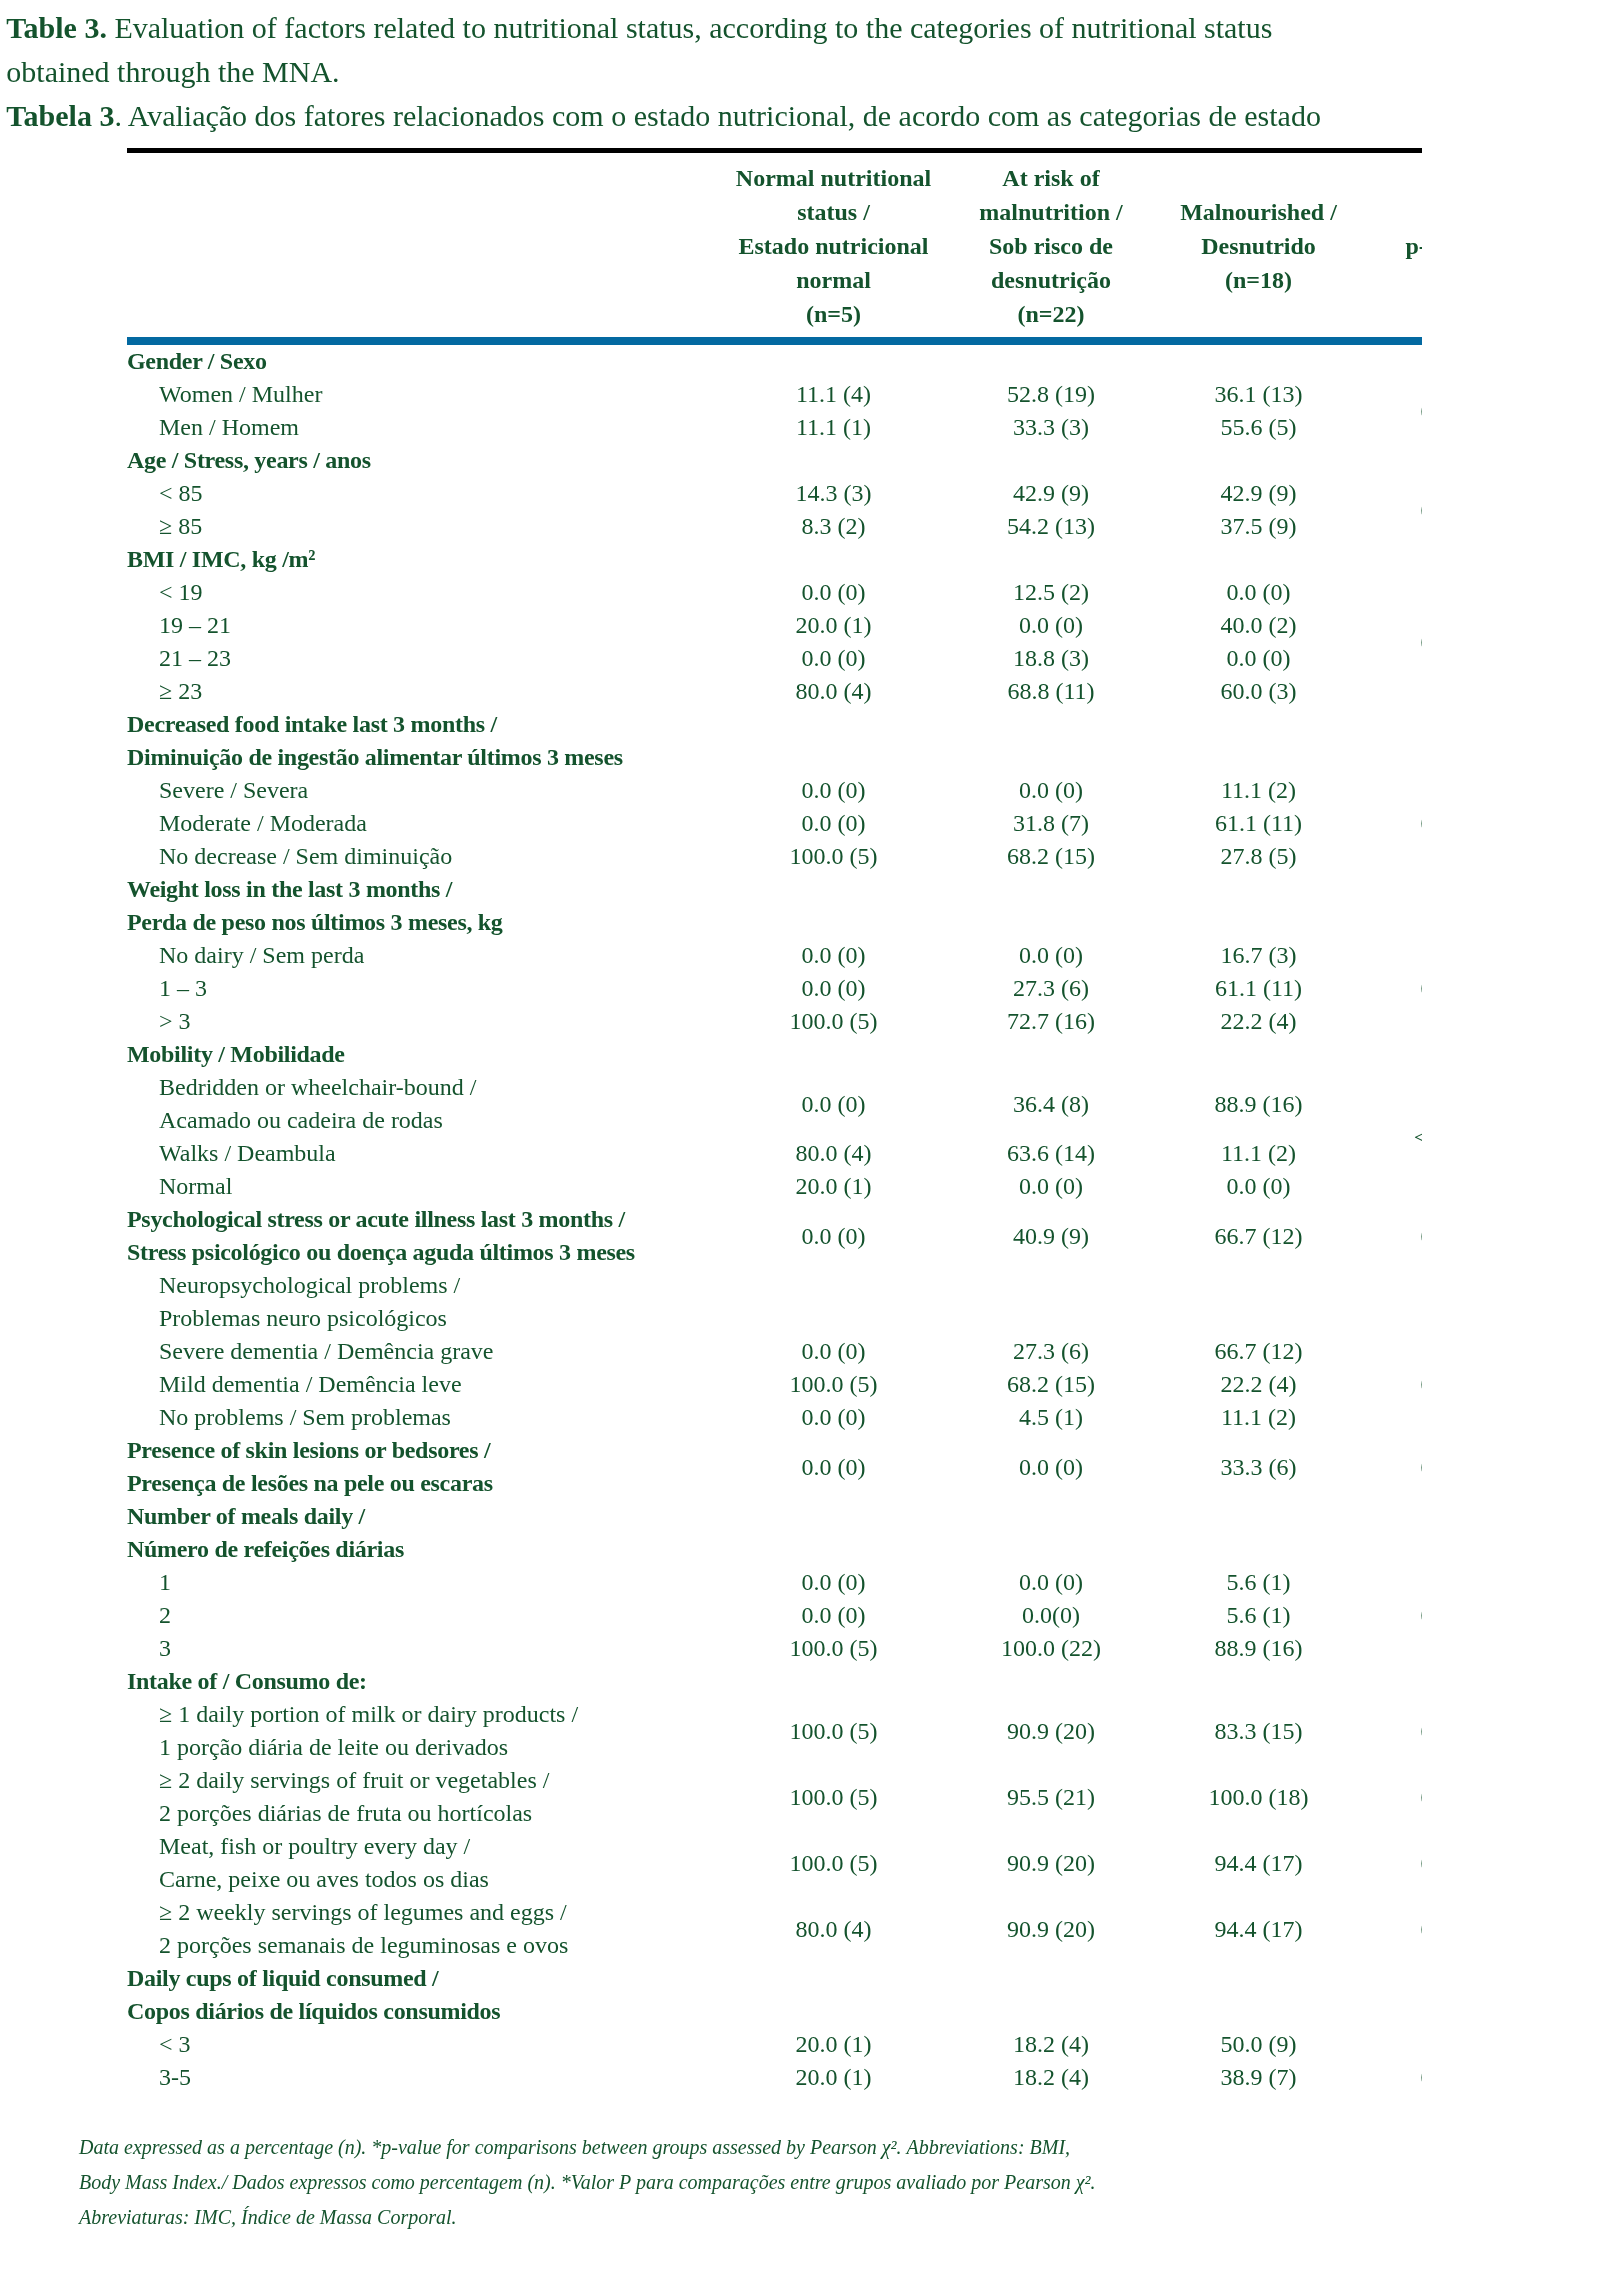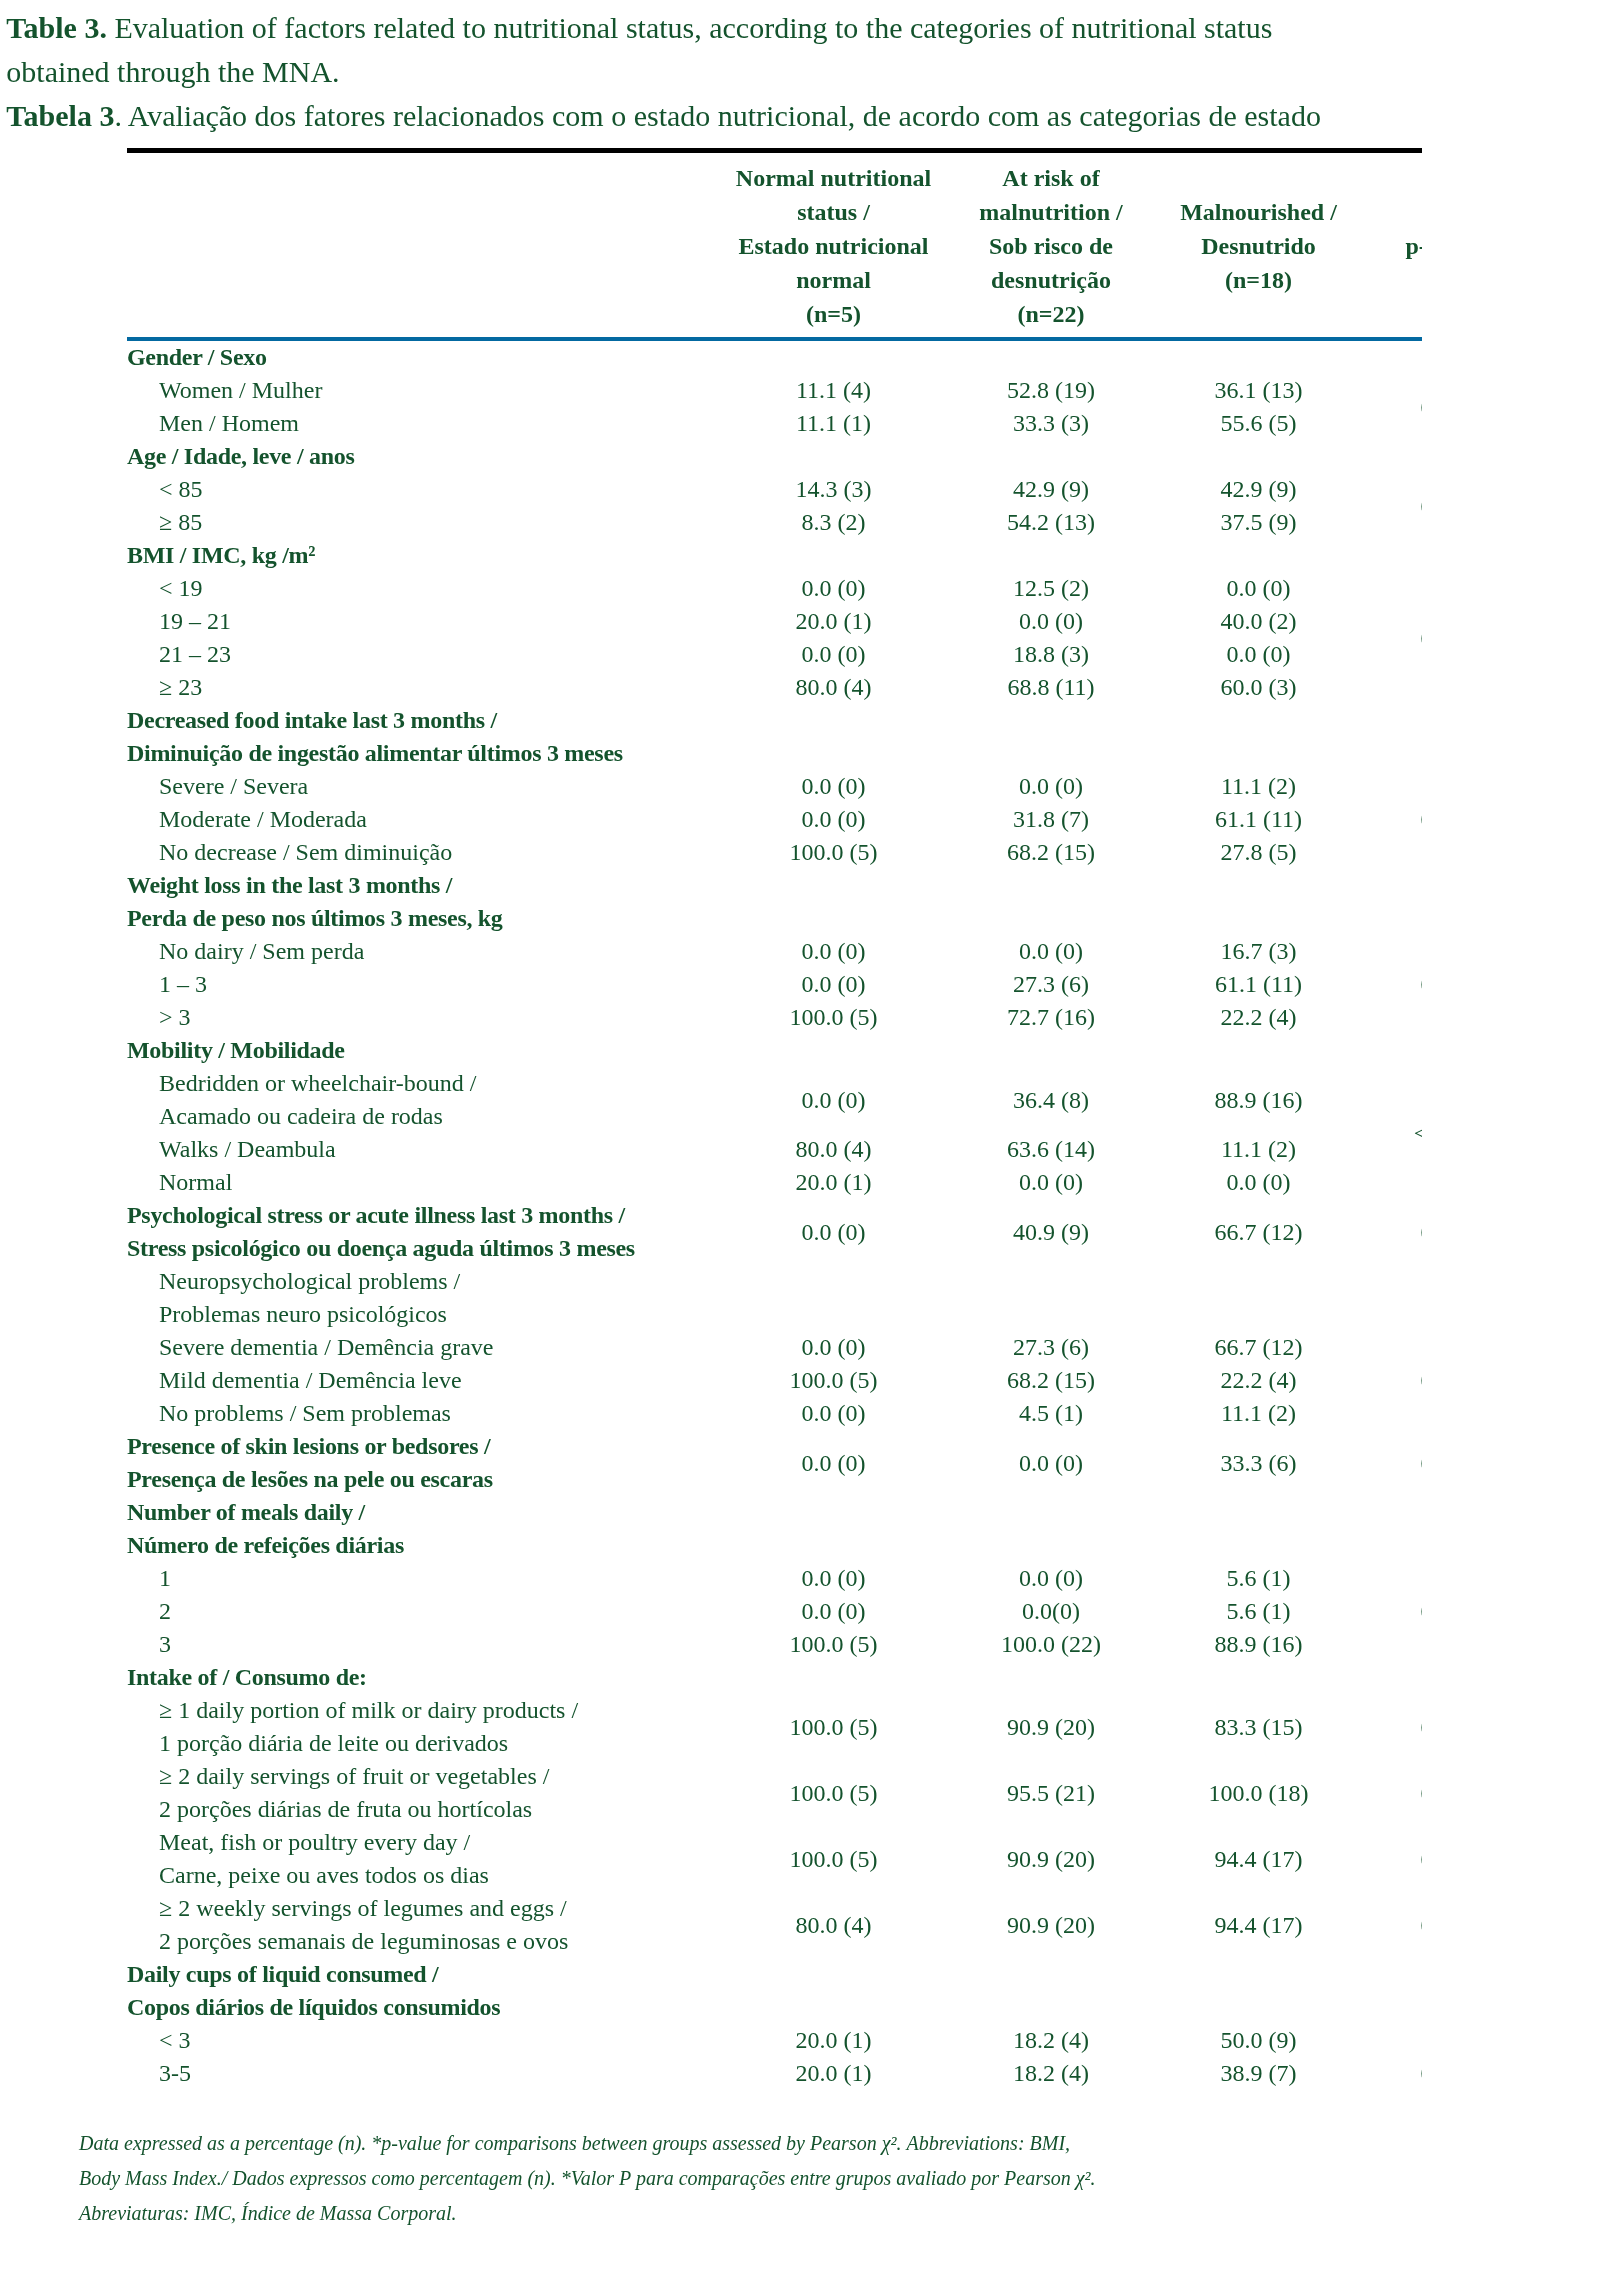--- a/index.html
+++ b/index.html
@@ -29,21 +29,21 @@
   table.mna col.c-v2{width:224px;}
   table.mna col.c-v3{width:191px;}
   table.mna col.c-p{width:187px;}
   table.mna th{
     font-weight:bold;
     font-size:24px;
     line-height:34px;
     text-align:center;
     vertical-align:middle;
     padding:8px 0 6.3px 0;
-    border-bottom:4px solid #0369a1;
+    border-bottom:8px solid #0369a1;
   }
   table.mna td{
     font-size:24px;
     line-height:33px;
     vertical-align:middle;
     padding:0;
   }
   td.lbl{padding-left:4px;white-space:nowrap;overflow:visible;}
   td.lbl.indent{padding-left:32px;}
   td.lbl.bold{font-weight:bold;letter-spacing:-0.3px;}
@@ -115,21 +115,21 @@
         <tr>
           <td class="lbl indent">
             <div>Men / Homem</div>
           </td>
           <td class="val">11.1 (1)</td>
           <td class="val">33.3 (3)</td>
           <td class="val">55.6 (5)</td>
         </tr>
         <tr>
           <td class="lbl bold" colspan="5">
-            <div>Age / Idade, leve / anos</div>
+            <div>Age / Stress, years / anos</div>
           </td>
         </tr>
         <tr>
           <td class="lbl indent">
             <div>&lt; 85</div>
           </td>
           <td class="val">14.3 (3)</td>
           <td class="val">42.9 (9)</td>
           <td class="val">42.9 (9)</td>
           <td class="pv" rowspan="2">0.694</td>

